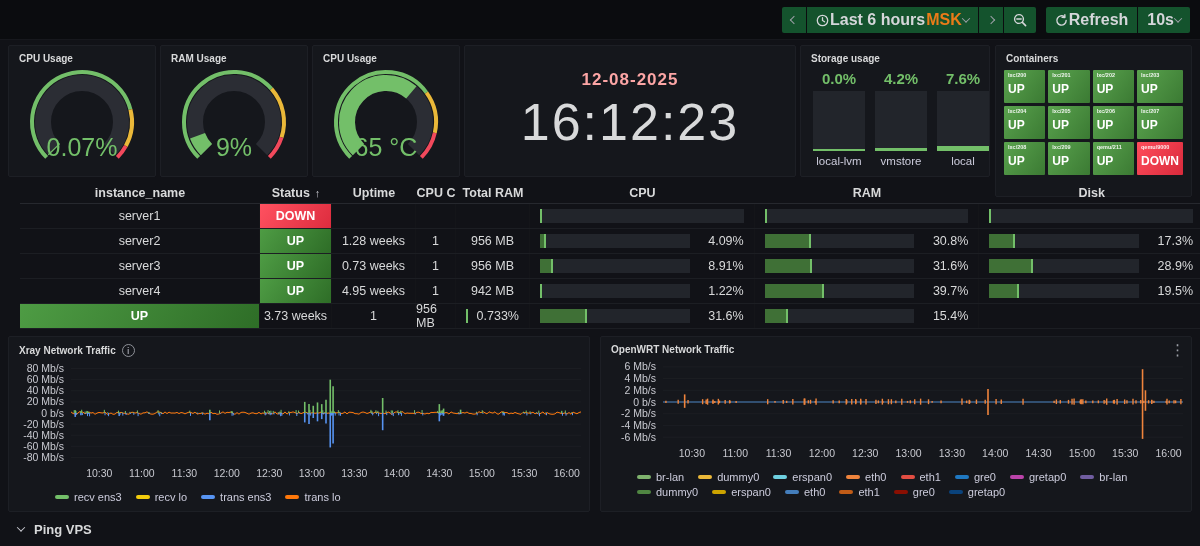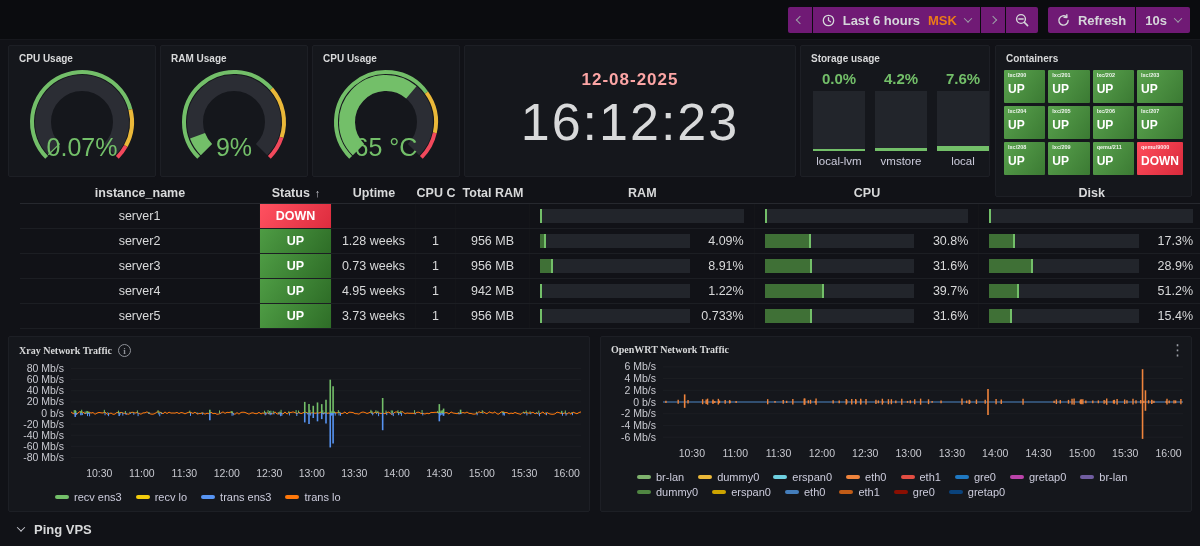--- a/index.html
+++ b/index.html
@@ -4,35 +4,35 @@
 <style>
   * { margin:0; padding:0; box-sizing:border-box; }
   html,body { background:#0c0d10; }
   body { font-family:"Liberation Sans", sans-serif; color:#d8d9da; }
   #screen { position:relative; width:1200px; height:546px; background:#111217; overflow:hidden; }
 
   
   #topbar { position:absolute; left:0; top:0; width:1200px; height:40px; background:#0b0c0f; border-bottom:1px solid #17181d; }
   .tb-controls { position:absolute; right:10px; top:7px; display:flex; gap:10px; }
   .btn-group { display:flex; gap:1px; }
-  .tbtn { background:#701a75; color:#d5d6da; height:26px; display:flex; align-items:center; gap:8px; padding:0 9px; font-size:13px; font-weight:700; cursor:pointer; }
+  .tbtn { background:#14532d; color:#d5d6da; height:26px; display:flex; align-items:center; gap:1px; padding:0 9px; font-size:16px; font-weight:700; cursor:pointer; }
   .btn-group .tbtn:first-child { border-radius:2px 0 0 2px; }
   .btn-group .tbtn:last-child { border-radius:0 2px 2px 0; }
   .btn-group .tbtn:only-child { border-radius:2px; }
   .tz { color:#eb7b18; font-weight:700; }
   .chev { width:6px; height:6px; border-right:1.5px solid #9da0a8; border-bottom:1.5px solid #9da0a8; display:inline-block; }
   .chev.down { transform:rotate(45deg) translate(-1px,-1px); }
   .chev.left { transform:rotate(135deg); }
   .chev.right { transform:rotate(-45deg); }
   .ticon { display:inline-flex; align-items:center; }
 
   
   .panel { position:absolute; background:#15171c; border:1px solid #1d1f25; border-radius:2px; }
   .panel-title { font-size:10px; font-weight:700; color:#d8d9da; padding:7px 10px 0 10px; white-space:nowrap; }
-  .panel-header { display:flex; align-items:center; gap:6px;font-family:Liberation Serif, serif; }
+  .panel-header { display:flex; align-items:center; gap:6px; }
   .info-icon { width:13px; height:13px; border:1px solid #8e9198; border-radius:50%; color:#8e9198; font-size:9px; line-height:12px; text-align:center; font-weight:700; margin-top:7px; }
   .kebab { position:absolute; right:6px; top:6px; color:#9da0a8; font-size:15px; letter-spacing:0; line-height:14px; cursor:pointer; }
 
   
   .gauge-val { fill:#73BF69; font-size:25px; font-weight:400; }
 
   
   #clock-panel { display:flex; flex-direction:column; align-items:center; justify-content:center; }
   .clock-date { font-size:17px; font-weight:700; color:#fca5a5; letter-spacing:1px; }
   .clock-time { font-size:52px; font-weight:400; color:#d8d9da; letter-spacing:2px; margin-top:2px; }
@@ -230,22 +230,22 @@
   </div>
 
   <div class="panel" id="table-panel" style="left:20px; top:182px; width:1184px; height:150px;">
     <div id="server-table">
         <div class="trow thead">
           <div class="tcell">instance_name</div>
           <div class="tcell">Status<span class="sort-arrow">↑</span></div>
           <div class="tcell">Uptime</div>
           <div class="tcell">CPU C</div>
           <div class="tcell">Total RAM</div>
+          <div class="tcell">CPU</div>
           <div class="tcell">RAM</div>
-          <div class="tcell">CPU</div>
           <div class="tcell">Disk</div>
         </div>
         <div class="trow">
           <div class="tcell">server1</div>
           <div class="tcell" style="padding: 0px;">
             <div class="status-badge down">DOWN</div>
           </div>
           <div class="tcell"></div>
           <div class="tcell"></div>
           <div class="tcell"></div>
@@ -336,25 +336,24 @@
           <div class="tcell bar-cell">
             <div class="bar-track">
               <div class="bar-fill" style="width: 39.7%;"></div>
             </div>
             <div class="bar-pct">39.7%</div>
           </div>
           <div class="tcell bar-cell">
             <div class="bar-track">
               <div class="bar-fill" style="width: 19.5%;"></div>
             </div>
-            <div class="bar-pct">51.2%</div>
+            <div class="bar-pct">19.5%</div>
           </div>
         </div>
         <div class="trow">
-          <div class="tcell">server5</div>
           <div class="tcell" style="padding: 0px;">
             <div class="status-badge up">UP</div>
           </div>
           <div class="tcell">3.73 weeks</div>
           <div class="tcell">1</div>
           <div class="tcell">956 MB</div>
           <div class="tcell bar-cell">
             <div class="bar-track">
               <div class="bar-fill" style="width: 0.733%;"></div>
             </div>

